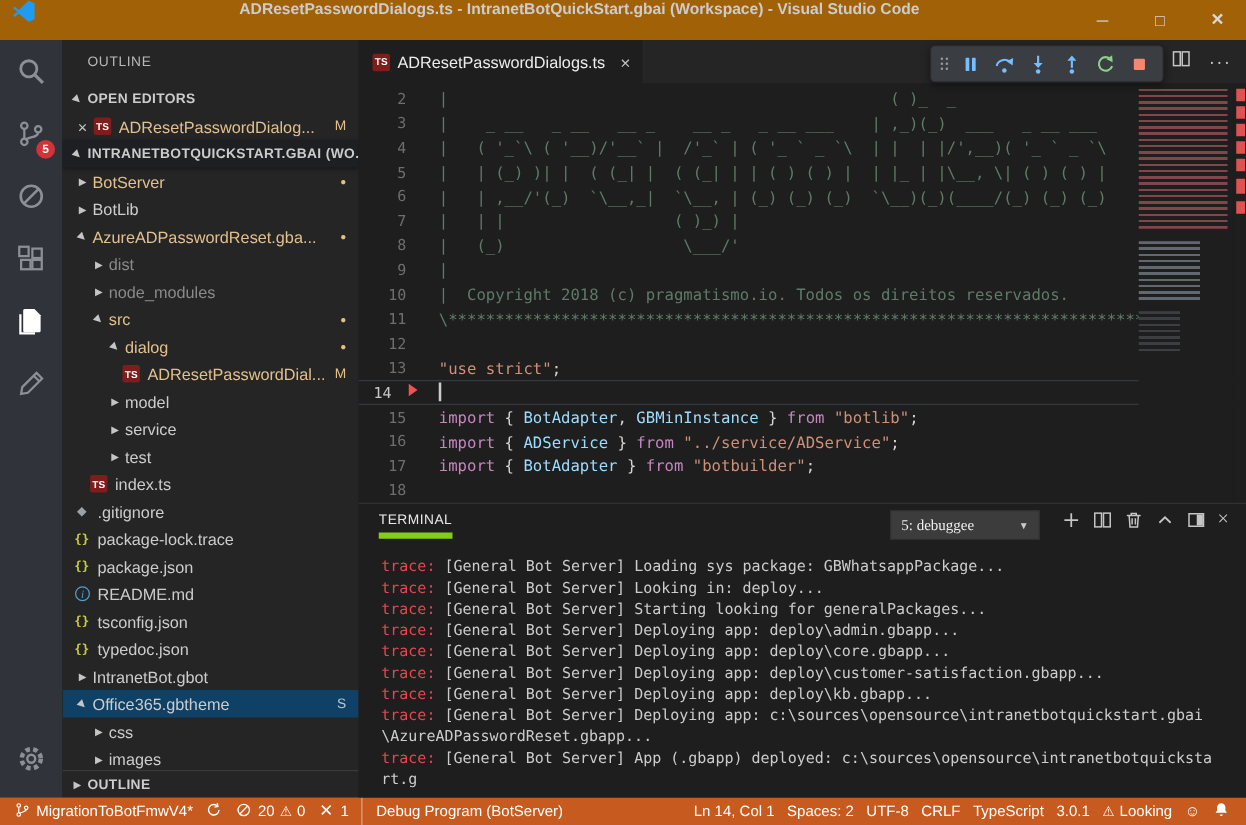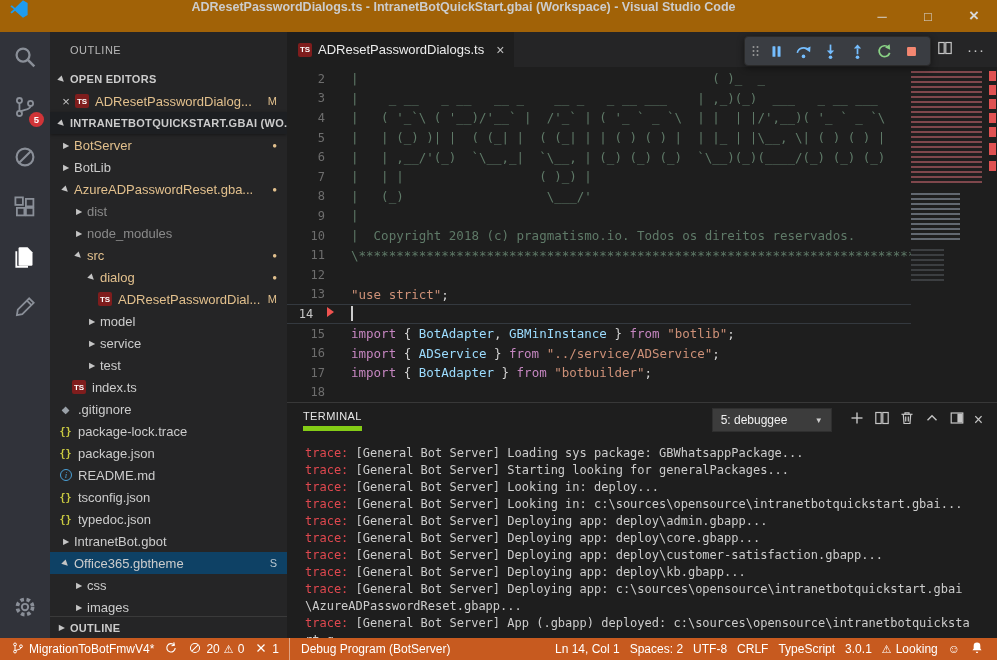--- a/index.html
+++ b/index.html
@@ -97,21 +97,21 @@
 .mm-dim{margin-top:8px;height:34px;width:44%;
   background:repeating-linear-gradient(to bottom,rgba(150,160,170,.25) 0 2px,transparent 2px 5px);}
 .overview-ruler{position:absolute;top:0;right:0;width:10px;bottom:0;background:#1e1e1e;}
 .overview-ruler i{position:absolute;right:1px;width:7px;background:#e05252;display:block;}
 
 
 .terminal{flex:0 0 236px;height:236px;background:#1e1e1e;border-top:1px solid #383838;
   display:flex;flex-direction:column;min-width:0;}
 .term-header{flex:0 0 34px;height:34px;display:flex;align-items:center;padding:0 14px 0 16px;}
 .term-tab{font-size:11px;color:#e7e7e7;letter-spacing:.4px;border-bottom:5px solid #84cc16;padding-bottom:4px;}
-.term-actions{margin-left:auto;display:flex;align-items:center;gap:9px;color:#c5c5c5;}
+.term-actions{margin-left:auto;display:flex;gap:9px;color:#c5c5c5;font-family:Liberation Serif, serif;}
 .term-actions svg{width:16px;height:16px;}
 .term-select{height:24px;min-width:120px;background:#3c3c3c;color:#f0f0f0;font-size:12px;display:flex;
   align-items:center;justify-content:space-between;padding:0 8px;border:1px solid #2f2f2f;margin-right:8px;}
 .sel-caret{font-size:8px;color:#cccccc;margin-left:10px;}
 .term-close{font-size:16px;line-height:1;}
 .term-body{flex:1;overflow:hidden;padding:8px 21px 0 18px;font-family:"DejaVu Sans Mono",monospace;
   font-size:12px;color:#cccccc;}
 .term-line{line-height:17px;white-space:pre-wrap;word-break:break-all;}
 .tpre{color:#E0484F;}
 
@@ -449,23 +449,22 @@
                 </svg></span>
             <span><svg viewBox="0 0 16 16" fill="none" stroke="currentColor" stroke-width="1.2">
                   <rect x="2.2" y="3" width="11.6" height="10"></rect>
                   <rect x="8.4" y="3.6" width="4.9" height="8.8" fill="currentColor" stroke="none"></rect>
                 </svg></span>
             <span class="term-close">×</span>
           </div>
         </div>
         <div class="term-body">
             <div class="term-line"><span class="tpre" style="color: rgb(224, 72, 79);">trace:</span><span> [General Bot Server] Loading sys package: GBWhatsappPackage...</span></div>
+            <div class="term-line"><span class="tpre" style="color: rgb(224, 72, 79);">trace:</span><span> [General Bot Server] Looking in: deploy...</span></div>
             <div class="term-line"><span class="tpre" style="color: rgb(224, 72, 79);">trace:</span><span> [General Bot Server] Starting looking for generalPackages...</span></div>
-            <div class="term-line"><span class="tpre" style="color: rgb(224, 72, 79);">trace:</span><span> [General Bot Server] Looking in: deploy...</span></div>
-            <div class="term-line"><span class="tpre" style="color: rgb(224, 72, 79);">trace:</span><span> [General Bot Server] Looking in: c:\sources\opensource\intranetbotquickstart.gbai...</span></div>
             <div class="term-line"><span class="tpre" style="color: rgb(224, 72, 79);">trace:</span><span> [General Bot Server] Deploying app: deploy\admin.gbapp...</span></div>
             <div class="term-line"><span class="tpre" style="color: rgb(224, 72, 79);">trace:</span><span> [General Bot Server] Deploying app: deploy\core.gbapp...</span></div>
             <div class="term-line"><span class="tpre" style="color: rgb(224, 72, 79);">trace:</span><span> [General Bot Server] Deploying app: deploy\customer-satisfaction.gbapp...</span></div>
             <div class="term-line"><span class="tpre" style="color: rgb(224, 72, 79);">trace:</span><span> [General Bot Server] Deploying app: deploy\kb.gbapp...</span></div>
             <div class="term-line"><span class="tpre" style="color: rgb(224, 72, 79);">trace:</span><span> [General Bot Server] Deploying app: c:\sources\opensource\intranetbotquickstart.gbai\AzureADPasswordReset.gbapp...</span></div>
             <div class="term-line"><span class="tpre" style="color: rgb(224, 72, 79);">trace:</span><span> [General Bot Server] App (.gbapp) deployed: c:\sources\opensource\intranetbotquickstart.g</span></div>
           </div>
       </div>
     </div>
   </div>

